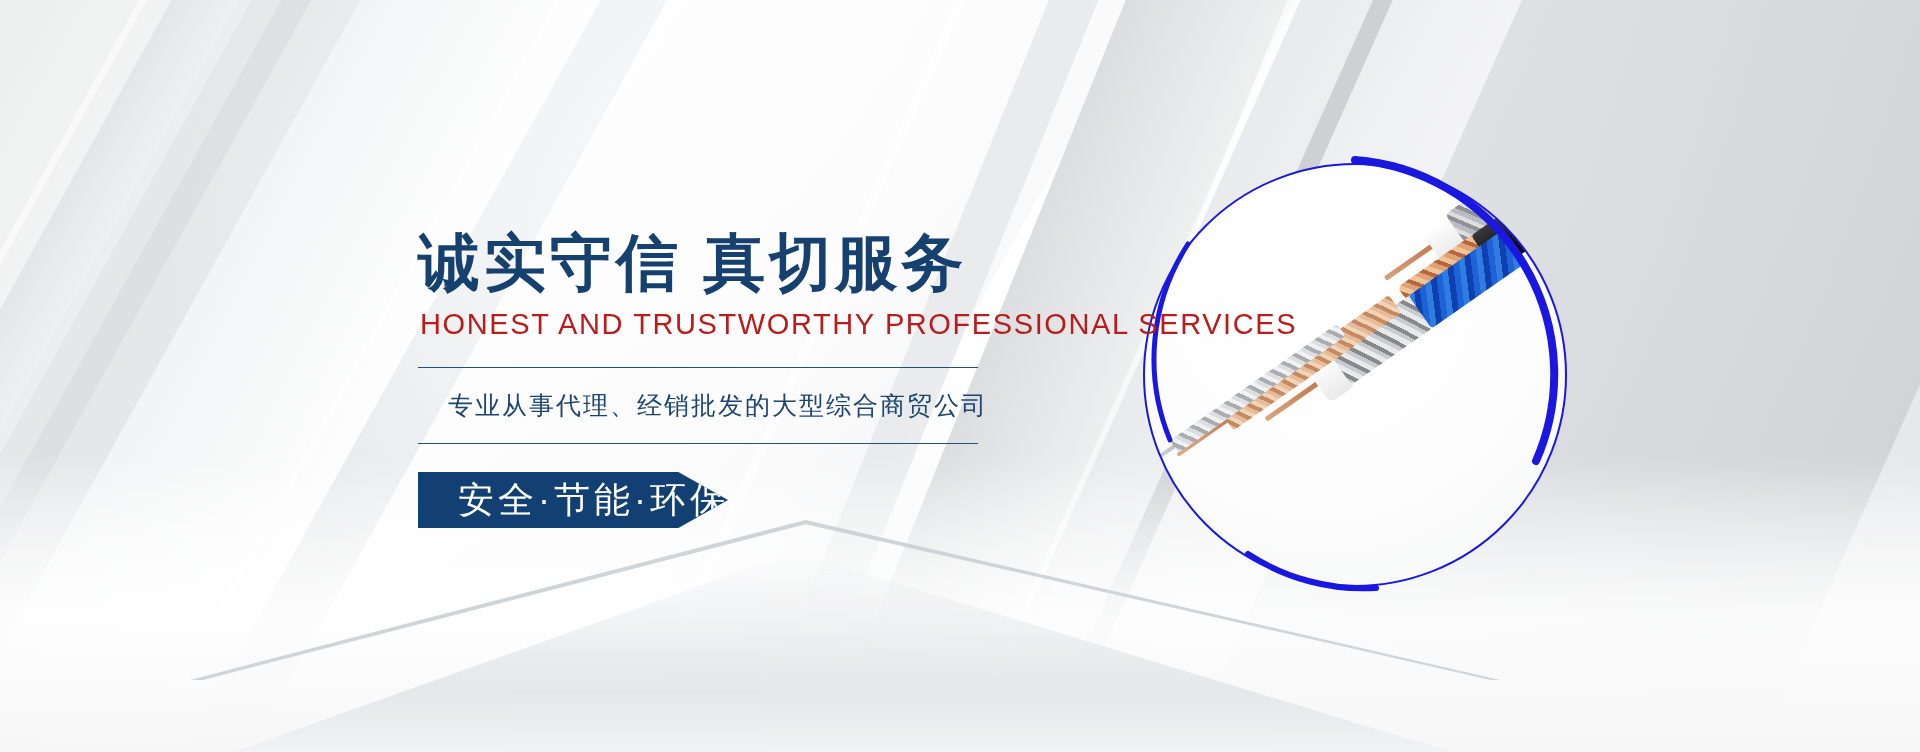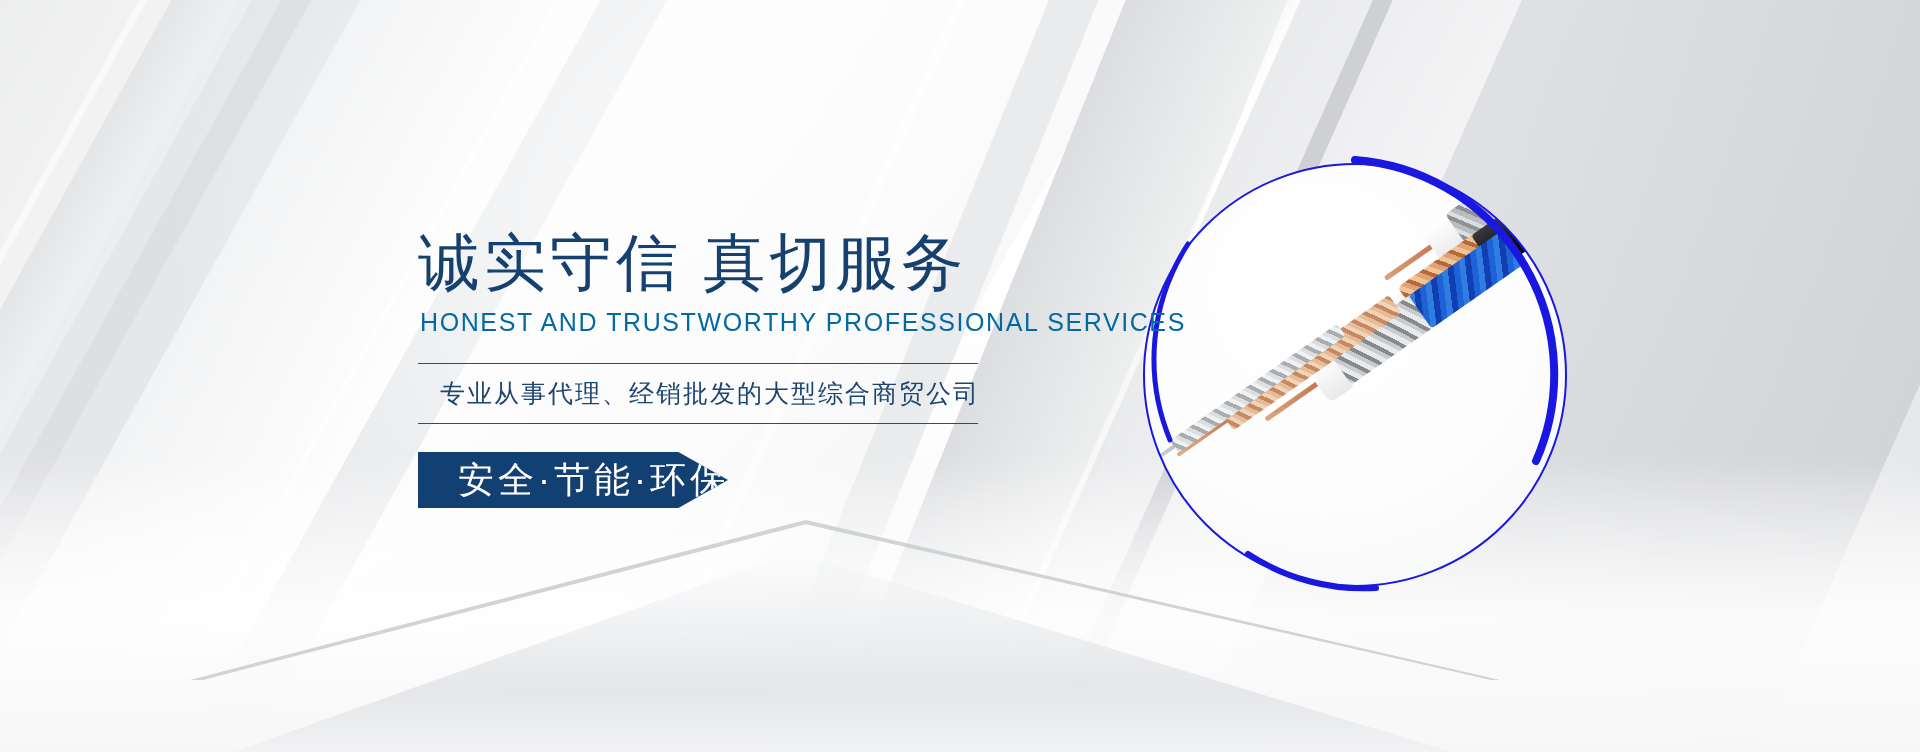--- a/index.html
+++ b/index.html
@@ -116,47 +116,47 @@
   .jacket{position:absolute; right:0; top:0; height:100%; border-radius:4px;}
   .braid{position:absolute; height:100%; border-radius:3px;}
   .dielectric{position:absolute; height:100%; border-radius:50%/40%;}
   .wire{position:absolute; border-radius:2px;}
 
   
   .content{position:absolute; left:418px; top:232px; width:660px;}
 
   .headline{
     font-size:62px;
-    font-weight:400;
+    font-weight:700;
     color:#16406e;
     letter-spacing:4px;
     line-height:1;
     margin:0;
     white-space:nowrap;
   }
   .eng{
     margin:14px 0 0 2px;
-    font-size:25px;
+    font-size:29px;
     letter-spacing:1.6px;
-    color:#0369a1;
+    color:#b91c1c;
     font-weight:400;
     white-space:nowrap;
   }
   .rule-box{
     margin-top:26px;
     width:560px;
     border-top:1.6px solid #21507d;
     border-bottom:1.6px solid #21507d;
     padding:13px 0 13px 0;
   }
   .subline{
     font-size:25px;
     color:#1d456f;
     letter-spacing:2px;
-    margin:0;
+    margin:8px;
     padding-left:22px;
     white-space:nowrap;
   }
 
   .badge{
     position:relative;
     margin-top:28px;
     width:310px;
     height:56px;
     background:#134072;

